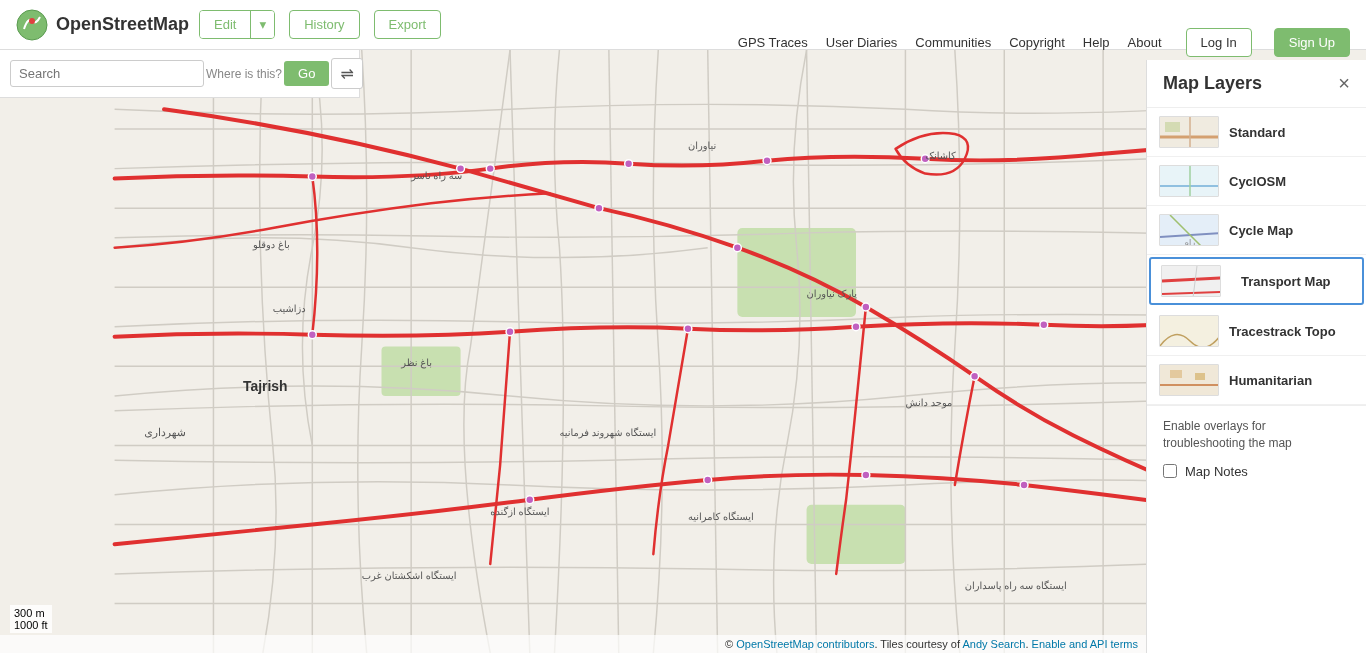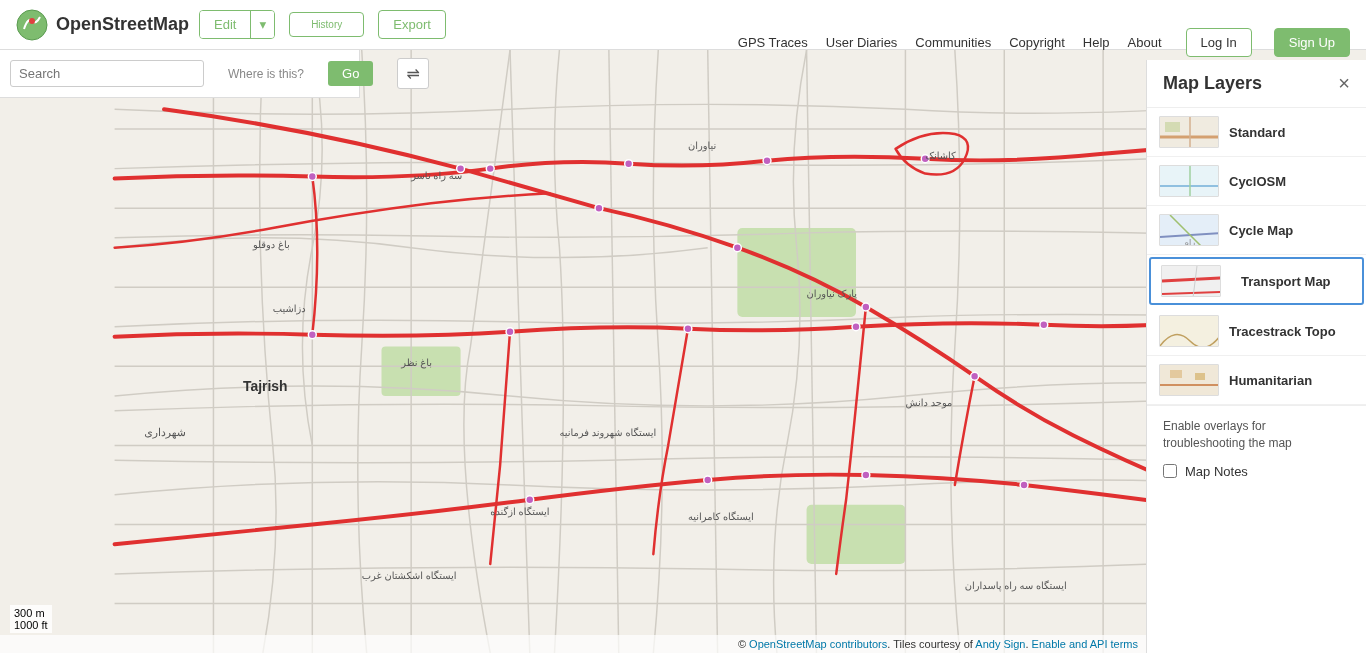--- a/index.html
+++ b/index.html
@@ -18,33 +18,33 @@
       width: 32px; height: 32px; background: #fff;
       border-radius: 4px; display: flex; align-items: center; justify-content: center;
       overflow: hidden;
     }
     #logo-img svg { width: 32px; height: 32px; }
     #logo-text { font-size: 18px; font-weight: bold; color: #333; }
 
     .btn-group { display: flex; align-items: center; border: 1px solid #7ebc6f; border-radius: 4px; overflow: hidden; }
     .btn-edit { background: #fff; color: #7ebc6f; border: none; padding: 6px 14px; font-size: 13px; cursor: pointer; font-weight: 500; }
     .btn-dropdown { background: #fff; color: #7ebc6f; border: none; border-left: 1px solid #7ebc6f; padding: 6px 8px; cursor: pointer; }
-    .btn-history { background: #fff; color: #7ebc6f; border: 1px solid #7ebc6f; border-radius: 4px; padding: 6px 21px; font-size: 10px; cursor: pointer; font-weight: 500; margin-left: 4px; }
+    .btn-history { background: #fff; color: #7ebc6f; border: 1px solid #7ebc6f; border-radius: 4px; padding: 6px 14px; font-size: 13px; cursor: pointer; font-weight: 500; margin-left: 4px; }
     .btn-export { background: #fff; color: #7ebc6f; border: 1px solid #7ebc6f; border-radius: 4px; padding: 6px 14px; font-size: 13px; cursor: pointer; font-weight: 500; margin-left: 4px; }
 
     #header-right { display: flex; align-items: center; gap: 18px; margin-top: 35px; }
     .nav-link { color: #333; text-decoration: none; font-size: 13px; cursor: pointer; }
     .btn-login { background: #fff; color: #333; border: 1px solid #7ebc6f; border-radius: 4px; padding: 6px 14px; font-size: 13px; cursor: pointer; margin-left: 6px; }
     .btn-signup { background: #7ebc6f; color: #fff; border: 1px solid #7ebc6f; border-radius: 4px; padding: 6px 14px; font-size: 13px; cursor: pointer; margin-left: 4px; }
 
     
     #search-bar {
       position: absolute; top: 50px; left: 0; width: 360px;
       background: #fff; border-bottom: 1px solid #ddd; border-right: 1px solid #ddd;
-      padding: 8px 10px; display: flex; align-items: center; gap: 24px; z-index: 100;
+      padding: 8px 10px; display: flex; align-items: center; gap: 2px; z-index: 100;
     }
     #search-input {
       flex: 1; border: 1px solid #ccc; border-radius: 3px; padding: 5px 8px;
       font-size: 13px; outline: none;
     }
     #search-where { color: #888; font-size: 12px; white-space: nowrap; }
     .btn-go {
       background: #7ebc6f; color: #fff; border: none; border-radius: 3px;
       padding: 5px 14px; font-size: 13px; cursor: pointer; font-weight: 500;
     }
@@ -317,21 +317,21 @@
   </div>
 
   <div id="scale">
     <div>300 m</div>
     <div>1000 ft</div>
   </div>
 
   <div id="attribution">
     <span>
       © <a>OpenStreetMap contributors</a>.
-      Tiles courtesy of <a>Andy Sign</a>.
+      Tiles courtesy of <a>Andy Search</a>.
       <a>Enable and API terms</a>
     </span>
   </div>
 </div>
 
 <div id="layers-panel">
   <div id="layers-header">
     <span id="layers-title">Map Layers</span>
     <button id="layers-close">×</button>
   </div>

